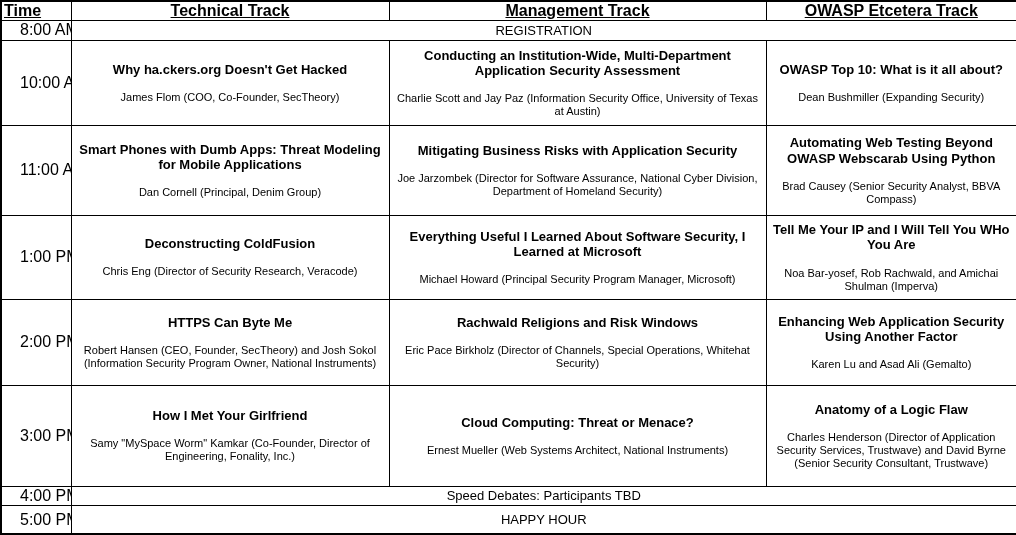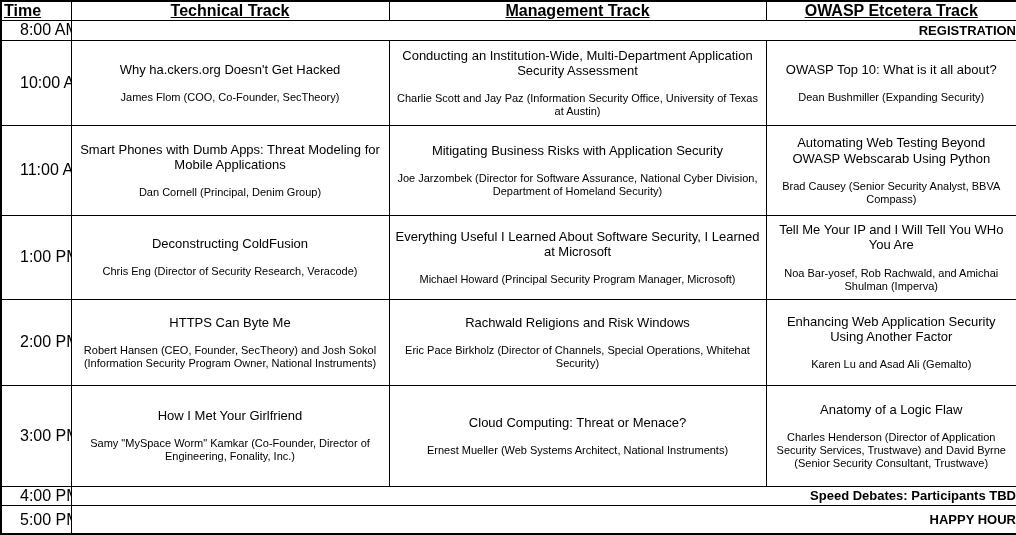--- a/index.html
+++ b/index.html
@@ -2,23 +2,23 @@
 <html><head>
 <meta charset="utf-8">
 <style>
   html,body{margin:0;padding:0;background:#fff;}
   body{width:1016px;height:535px;overflow:hidden;font-family:"Liberation Sans",sans-serif;color:#000;}
   table{border-collapse:collapse;table-layout:fixed;width:1016px;height:535px;border:2px solid #000;}
   th,td{border:1px solid #000;overflow:hidden;padding:0;}
   th{font-size:16px;font-weight:bold;text-decoration:underline;text-align:center;vertical-align:middle;}
   th.time-hdr{text-align:left;padding-left:2px;}
   td.time{font-size:16px;text-align:left;vertical-align:middle;padding-left:18px;white-space:nowrap;}
-  td.span-cell{font-size:13px;font-weight:bold;text-align:right;vertical-align:middle;}
+  td.span-cell{font-size:13px;font-weight:normal;text-align:center;vertical-align:middle;}
   td.talk{text-align:center;vertical-align:middle;padding:2px 5px;}
-  td.talk .title{font-size:13px;font-weight:normal;line-height:1.16;margin-bottom:14px;}
+  td.talk .title{font-size:13px;font-weight:bold;line-height:1.16;margin-bottom:14px;}
   td.talk .speaker{font-size:11px;line-height:1.18;}
 </style>
 </head>
 <body>
 
 <table>
   <colgroup>
     <col style="width:70px">
       <col style="width:318px">
       <col style="width:377px">

